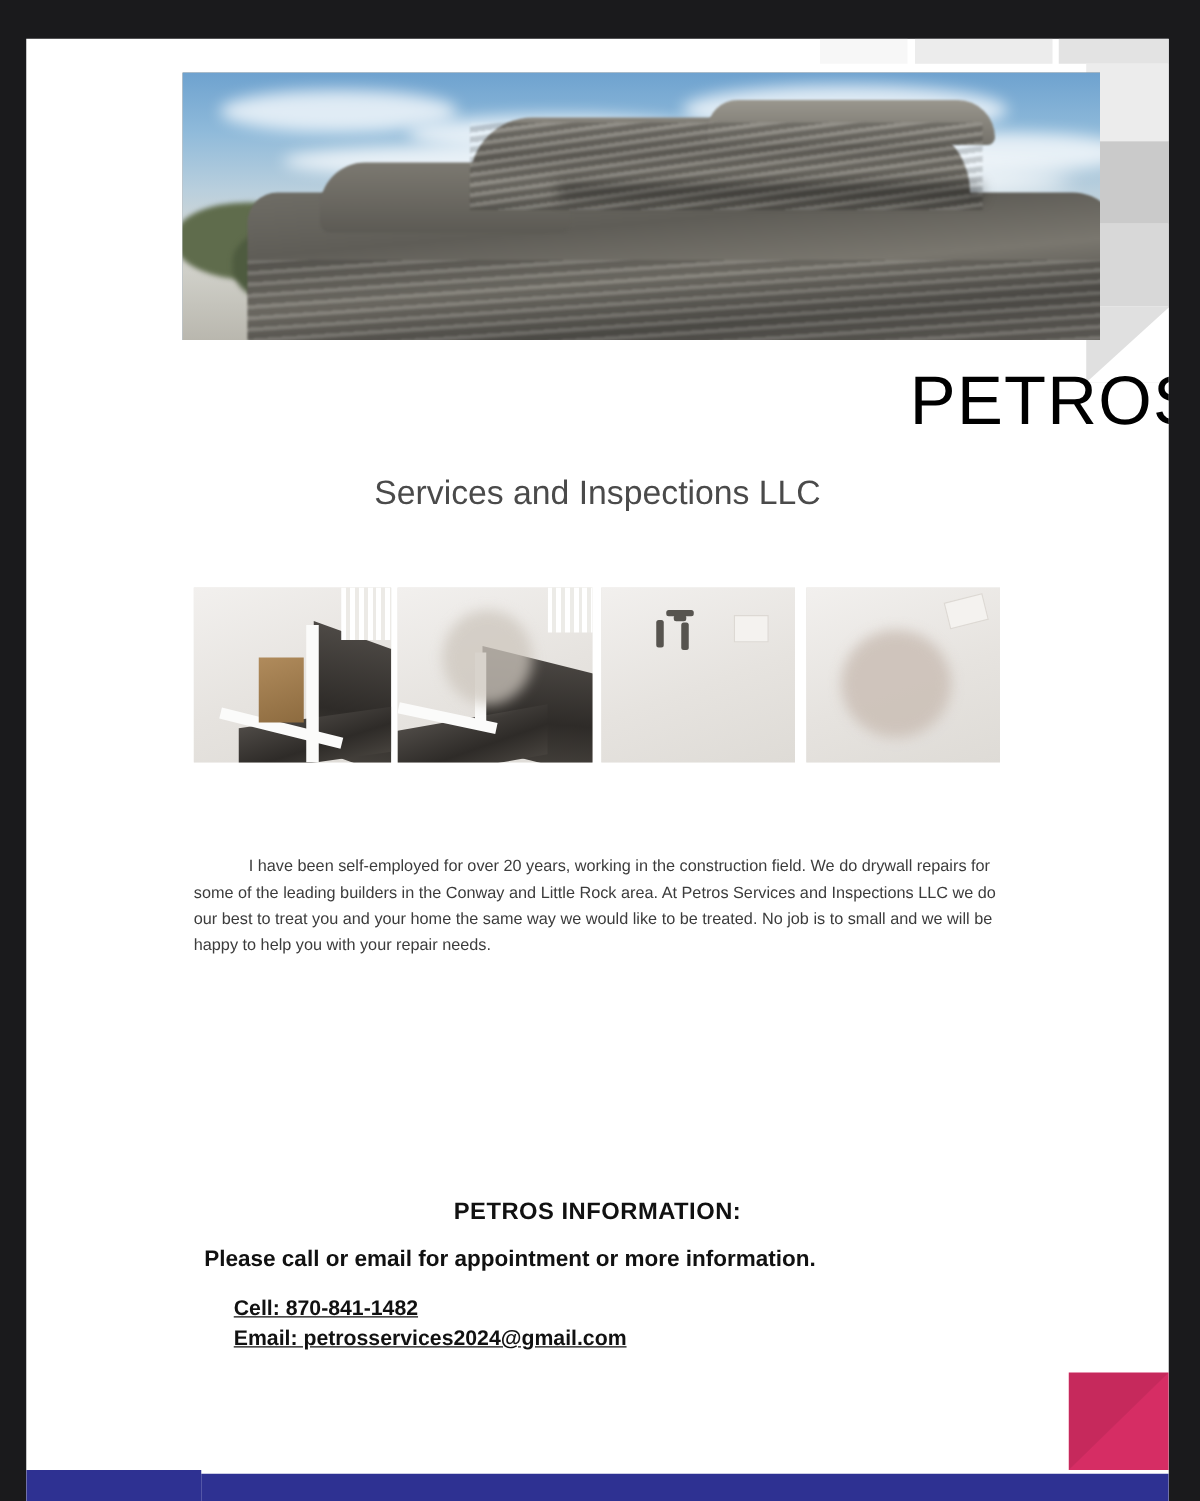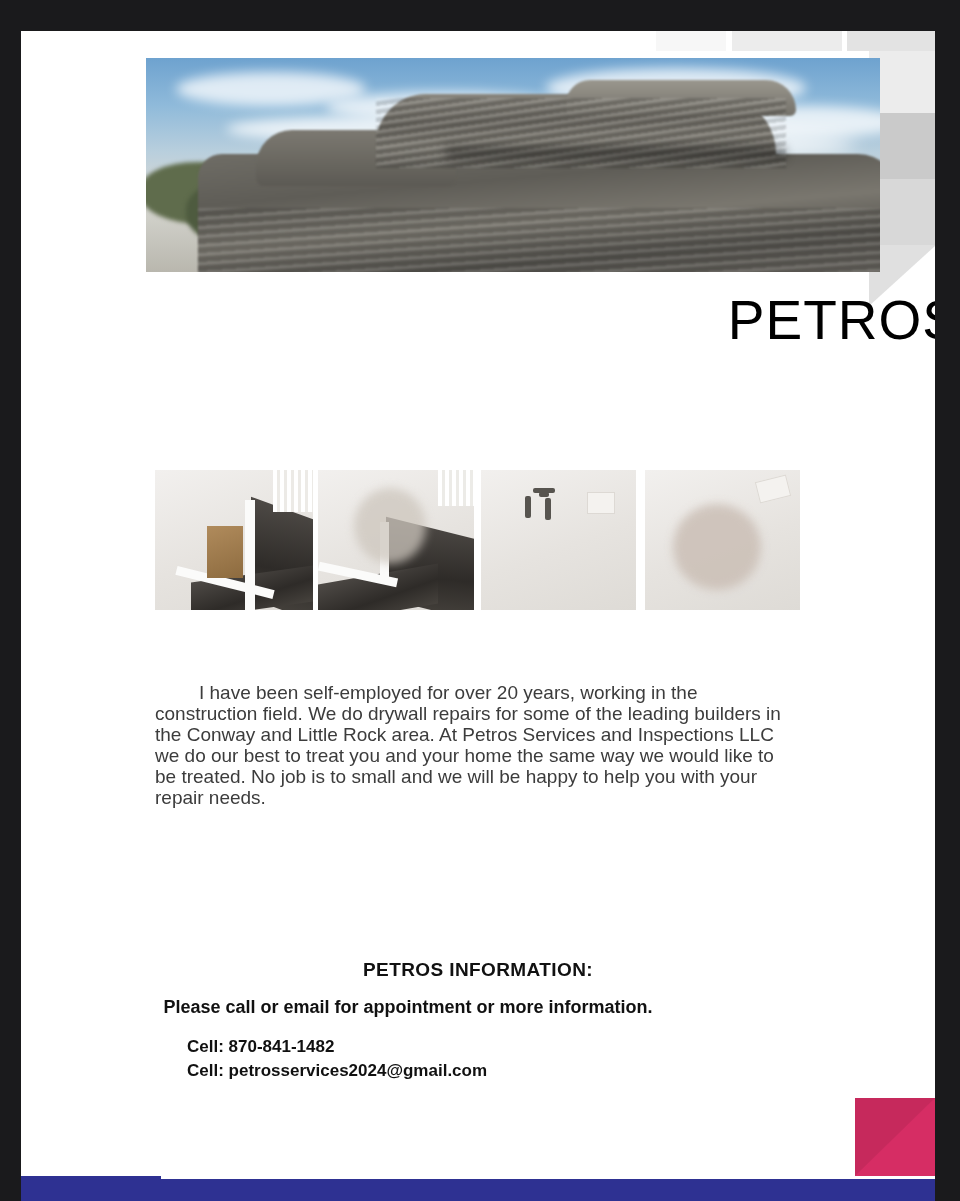--- a/index.html
+++ b/index.html
@@ -192,30 +192,30 @@
   
   .sec-head{
     position:absolute;left:0;width:914px;text-align:center;
     font-size:19px;font-weight:bold;color:#111;letter-spacing:.4px;
   }
   .work-head{top:617px;}
   .contact-head{top:928px;}
 
   .body-text{
     position:absolute;left:134px;top:651px;width:645px;
-    font-size:19px;line-height:21px;color:#3c3c3c;
+    font-size:13px;line-height:21px;color:#3c3c3c;
     text-indent:44px;
   }
   .contact-sub{
     position:absolute;left:0;top:966px;width:774px;text-align:center;
     font-size:18px;font-weight:bold;color:#111;
   }
   .contact-lines{
     position:absolute;left:166px;top:1004px;width:600px;
-    font-size:17px;font-weight:bold;line-height:24px;color:#111;
+    font-size:17px;font-weight:bold;line-height:24px;color:#111;text-decoration:underline;
   }
 </style>
 </head>
 <body>
 
 <div class="page">
 
   <div class="deco-top-row">
     <i class="dtb1"></i>
     <i class="dtb2"></i>
@@ -245,20 +245,21 @@
     <div class="rock rmain"></div>
     <div class="rock rleft"></div>
     <div class="rock rtop"></div>
     <div class="rock rcap"></div>
     <div class="rstrata"></div>
     <div class="rstrata2"></div>
     <div class="shadowcut"></div>
   </div>
 
   <div class="title">PETROS</div>
+  <div class="subtitle">Services and Inspections LLC</div>
 
   <div class="photos">
     <div class="ph ph1">
       <div class="wall"></div>
       <div class="floor p1-floor"></div>
       <div class="floor p1-floor2"></div>
       <div class="p1-panel"></div>
       <div class="base p1-base"></div>
       <div class="base p1-base2"></div>
       <div class="hole p1-hole"></div>
@@ -286,20 +287,20 @@
       <div class="vent p4-vent"></div>
     </div>
   </div>
 
   <div class="body-text">I have been self-employed for over 20 years, working in the construction field. We do drywall  repairs for some of the leading  builders in the Conway and Little Rock area. At Petros Services and Inspections LLC we do our best to treat you and your home the same way we would like to be treated.  No job is to small and we will be happy to help you with your repair needs.</div>
 
   <div class="sec-head contact-head">PETROS INFORMATION:</div>
   <div class="contact-sub">Please call or email for appointment or more information.</div>
   <div class="contact-lines">
     <div>Cell: 870-841-1482</div>
-    <div>Cell: petrosservices2024@gmail.com</div>
+    <div>Email: petrosservices2024@gmail.com</div>
   </div>
 
   <div class="deco-pink"></div>
   <div class="deco-bar-left"></div>
   <div class="deco-bar-right"></div>
 
 </div>
 
 </body></html>

